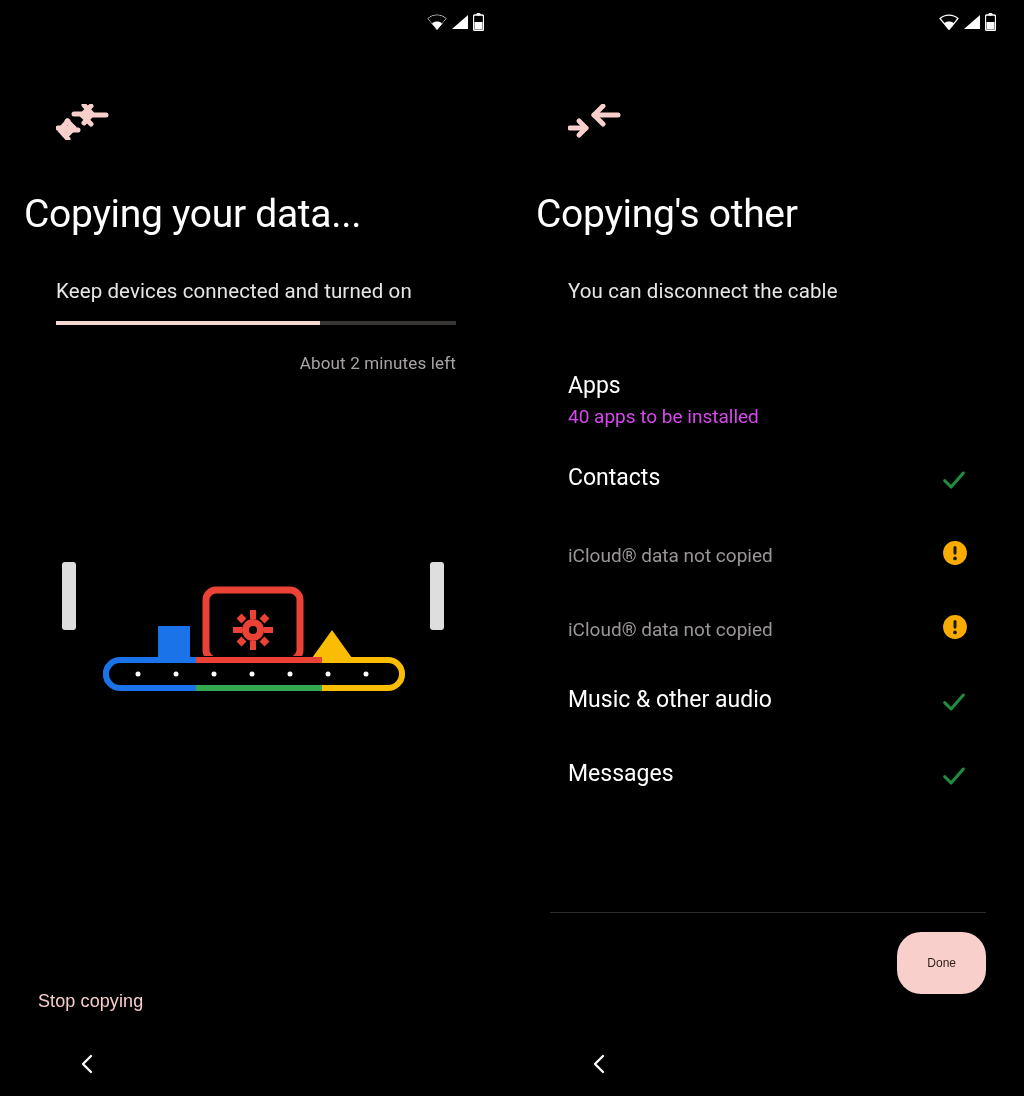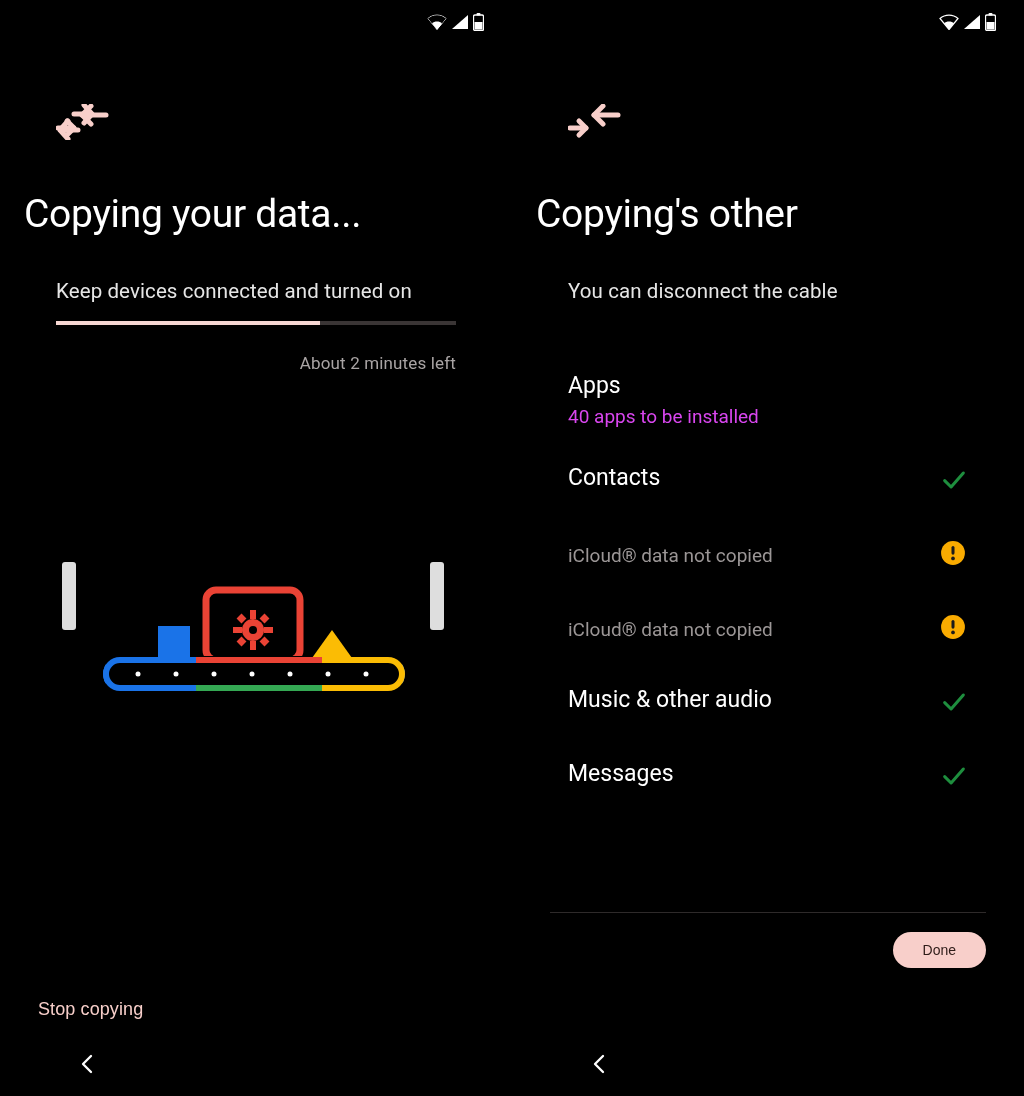--- a/index.html
+++ b/index.html
@@ -20,40 +20,40 @@
 
   .progress-wrap { margin: 18px 56px 0 56px; }
   .progress-track { height: 4px; background: #3a3535; width: 100%; position: relative; }
   .progress-fill  { height: 4px; background: #f7d7d3; position: absolute; left: 0; top: 0; }
   .time-left { font-size: 17px; color: #a9a4a4; text-align: right; margin-top: 28px; letter-spacing: 0.15px; }
 
   
   .illus { position: absolute; top: 556px; left: 60px; width: 390px; height: 160px; }
 
   
-  .stop-btn { position: absolute; left: 38px; bottom: 76px; color: #f8cfca; font-size: 18px; background: transparent; border: none; cursor: pointer; letter-spacing: 0.1px; }
+  .stop-btn { position: absolute; left: 38px; bottom: 84px; color: #f8cfca; font-size: 18px; background: transparent; border: none; cursor: pointer; letter-spacing: 0.1px; }
 
   
   .back-chevron { position: absolute; left: 80px; bottom: 18px; }
 
   
   .apps-section { margin: 46px 56px 0 56px; }
   .sec-title { font-size: 23px; font-weight: 400; margin-top: 23px; }
   .sec-sub   { font-size: 19px; color: #d946ef; margin-top: 6px; }
 
   .item-list { margin: 36px 56px 0 56px; display: flex; flex-direction: column; gap: 44px; }
-  .item-row  { display: flex; align-items: flex-start; justify-content: space-between; }
+  .item-row  { display: flex; align-items: flex-start; justify-content: space-between; text-align: right; }
   .item-text { display: flex; flex-direction: column; }
   .item-title { font-size: 23px; font-weight: 400; }
   .item-sub   { font-size: 19px; color: #9b9696; margin-top: 6px; }
   .status-icon { width: 28px; height: 28px; flex-shrink: 0; margin-top: 2px; }
 
   .divider { position: absolute; left: 38px; right: 38px; top: 912px; height: 1px; background: #2e2a2a; }
 
-  .done-btn { position: absolute; right: 38px; top: 932px; height: 36px; padding: 0 30px; background: #f8cfca; color: #2e1c18; font-size: 14px; border: none; border-radius: 24px; cursor: pointer; text-align: center; }
+  .done-btn { position: absolute; right: 38px; top: 932px; height: 62px; padding: 0 30px; background: #f8cfca; color: #2e1c18; font-size: 12px; border: none; border-radius: 24px; cursor: pointer; text-align: center; }
 </style>
 </head>
 <body>
 
 <div class="container">
 
   <div class="phone">
     <div class="status-bar">
       <svg width="20" height="16" viewBox="0 0 20 16">
           <path d="M10 15.5 L19 4.5 C14 0 6 0 1 4.5 Z" fill="#fff"></path>

